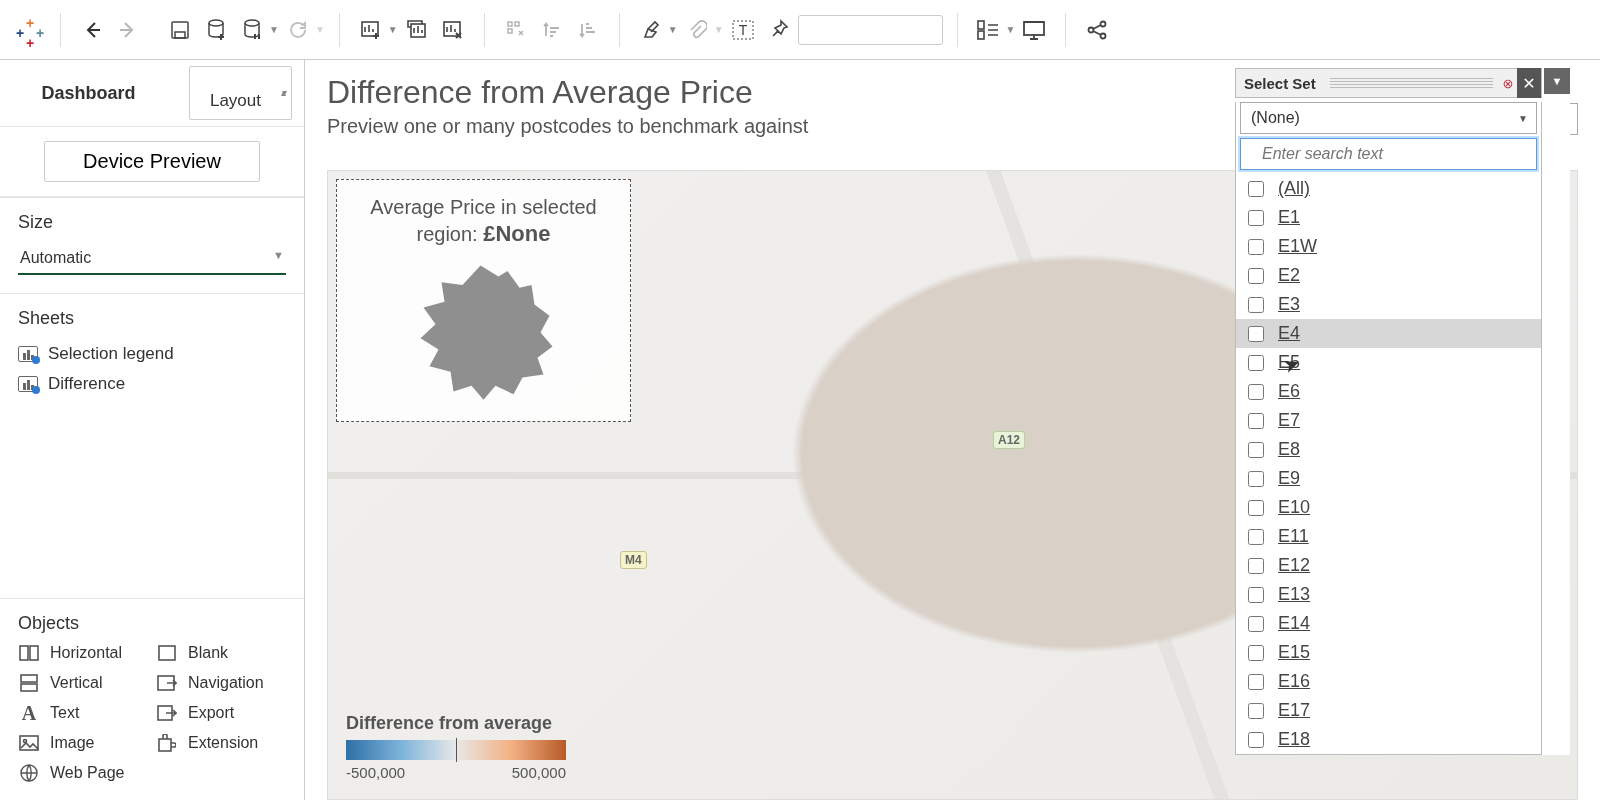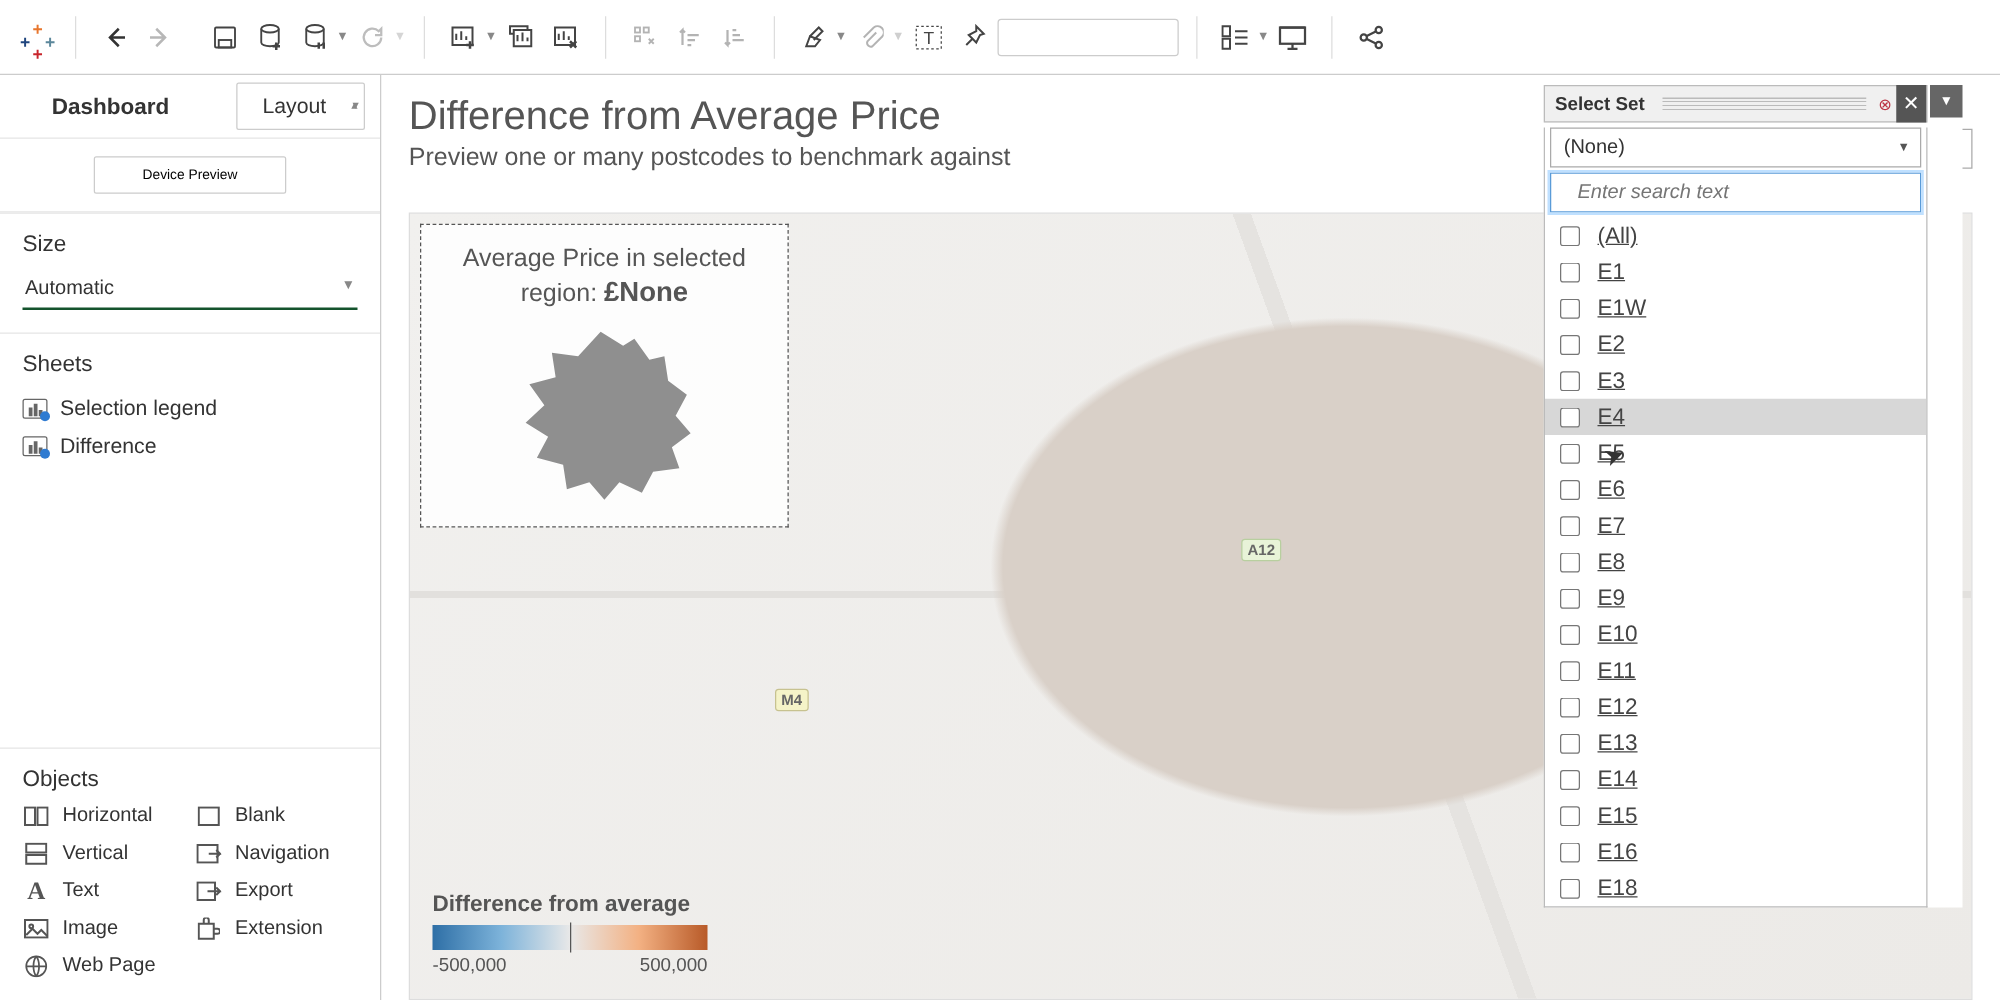--- a/index.html
+++ b/index.html
@@ -9,23 +9,23 @@
   .tb-sep { width:1px; height:34px; background:#ddd; margin:0 4px; }
   .tb-btn { width:34px; height:34px; display:flex; align-items:center; justify-content:center; border-radius:3px; cursor:pointer; color:#555; }
   .tb-drop { font-size:10px; color:#888; margin-left:-2px; }
   .tb-field { width:145px; height:30px; border:1px solid #ccc; border-radius:3px; }
   .logo { width:30px; height:30px; position:relative; }
   .logo span { position:absolute; font-size:14px; font-weight:bold; }
   .main { display:flex; height:740px; }
   .sidebar { width:305px; border-right:1px solid #ccc; display:flex; flex-direction:column; }
   .sb-top { display:flex; align-items:center; border-bottom:1px solid #e5e5e5; }
   .sb-top .tab { flex:1; text-align:center; padding:14px 0; font-size:18px; }
-  .sb-top .sel { border:1px solid #ccc; border-radius:2px; padding:8px 30px 8px 20px; margin:6px 12px; font-size:17px; position:relative; }
+  .sb-top .sel { border:1px solid #ccc; border-radius:2px; padding:24px 30px 8px 20px; margin:6px 12px; font-size:17px; position:relative; }
   .sb-top .sel::after { content:"▴▾"; position:absolute; right:8px; top:50%; transform:translateY(-50%); font-size:10px; line-height:10px; color:#888; letter-spacing:-4px; display:flex; flex-direction:column; }
-  .dev-btn { margin:14px auto; border:1px solid #ccc; padding:8px 38px; font-size:11px; background:#fff; border-radius:2px; cursor:pointer; }
+  .dev-btn { margin:14px auto; border:1px solid #ccc; padding:8px 38px; font-size:20px; background:#fff; border-radius:2px; cursor:pointer; }
   .sb-sec { border-top:1px solid #e5e5e5; padding:14px 18px 18px; }
   .sb-sec h3 { font-weight:normal; font-size:18px; margin-bottom:10px; }
   .sb-sec .dd { border-bottom:2px solid #14532d; padding:6px 2px; font-size:16px; display:flex; justify-content:space-between; cursor:pointer; }
   .sheet { display:flex; align-items:center; gap:10px; padding:5px 0; font-size:17px; cursor:pointer; }
   .sheet .ico { width:20px; height:16px; border:1.5px solid #666; border-radius:2px; position:relative; display:flex; align-items:flex-end; justify-content:center; gap:1px; padding-bottom:1px; }
   .sheet .ico::after { content:""; position:absolute; right:-3px; bottom:-3px; width:8px; height:8px; border-radius:50%; background:#2f7bd1; }
   .sheet .b { width:3px; background:#666; }
   .obj-grid { display:grid; grid-template-columns:1fr 1fr; gap:12px 8px; }
   .obj { display:flex; align-items:center; gap:10px; font-size:16px; cursor:pointer; }
   .obj .oi { width:22px; height:18px; display:flex; align-items:center; justify-content:center; color:#555; }
@@ -457,20 +457,24 @@
             <div class="row">
               <input type="checkbox" style="">
               <span>E15</span>
             </div>
             <div class="row">
               <input type="checkbox" style="">
               <span>E16</span>
             </div>
             <div class="row">
               <input type="checkbox" style="">
+              <span>E17</span>
+            </div>
+            <div class="row">
+              <input type="checkbox" style="">
               <span>E18</span>
             </div>
           </div>
       </div>
     </div>
     <div class="extra">▼</div>
   </div>
 </div>
 
 <div class="cursor">➤</div>

